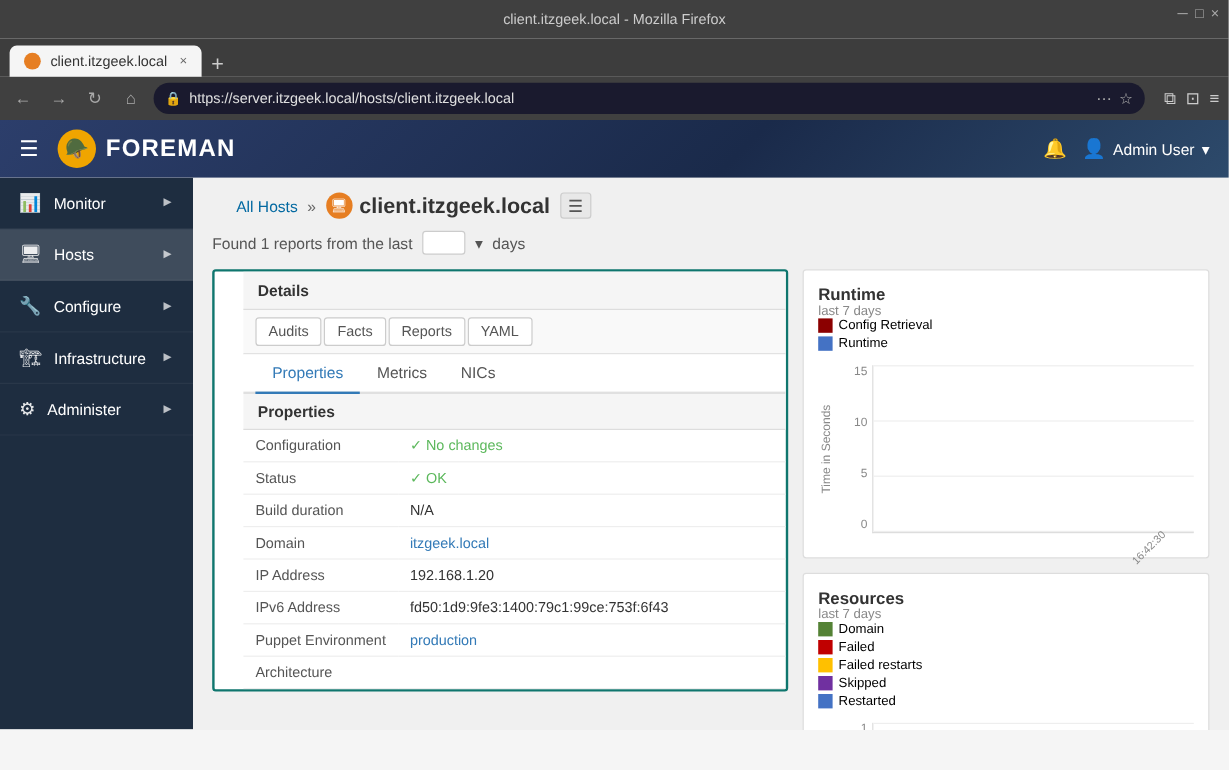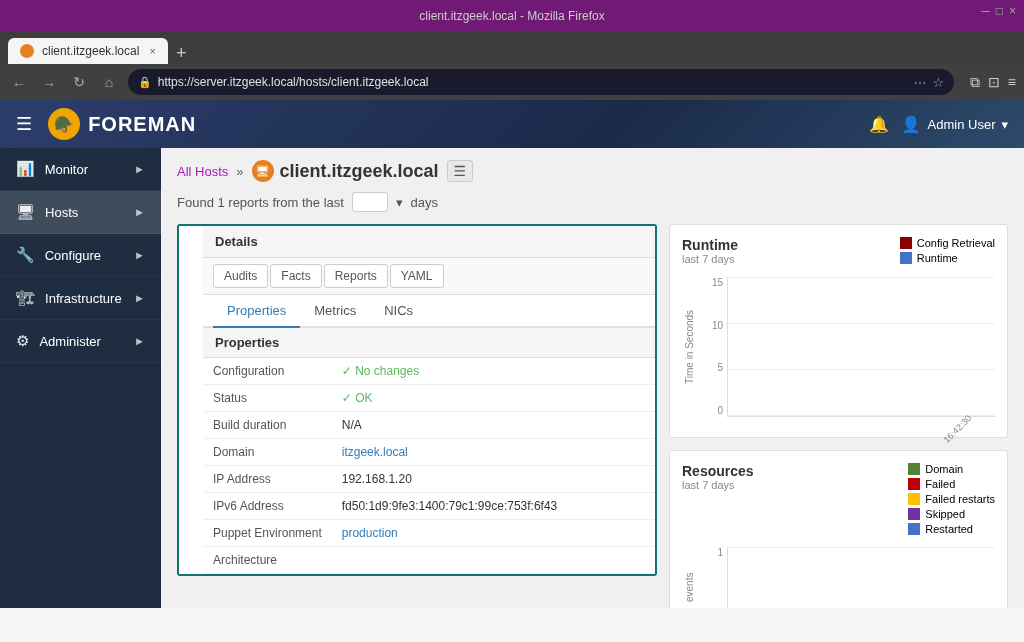--- a/index.html
+++ b/index.html
@@ -1,20 +1,20 @@
 <!DOCTYPE html>
 <html><head>
   <meta charset="utf-8">
   <style>
     * { box-sizing: border-box; margin: 0; padding: 0; }
     body { font-family: 'Segoe UI', Arial, sans-serif; font-size: 13px; background: #f5f5f5; overflow: hidden; }
 
     
     .browser-titlebar {
-      background: #701a75;
+      background: #404040;
       color: #ccc;
       font-size: 12px;
       padding: 16px 12px;
       display: flex;
       align-items: center;
       justify-content: center;
       height: 28px;
     }
     .tab-bar {
       background: #3d3d3d;
@@ -131,21 +131,21 @@
     .sidebar-item.active { background: rgba(255,255,255,0.15); }
     .sidebar-icon { font-size: 15px; opacity: 0.9; }
     .sidebar-label { flex: 1; }
     .sidebar-arrow { font-size: 11px; opacity: 0.7; }
 
     
     .content-area { flex: 1; overflow-y: auto; background: #f0f0f0; padding: 12px 16px; }
 
     
     .breadcrumb-bar { display: flex; align-items: center; gap: 8px; margin-bottom: 10px; }
-    .breadcrumb-link { color: #a21caf; text-decoration: none; font-size: 13px; cursor: pointer; }
+    .breadcrumb-link { color: #0369a1; text-decoration: none; font-size: 13px; cursor: pointer; margin-left: 20px; }
     .breadcrumb-arrow { color: #666; }
     .host-badge { display: flex; align-items: center; gap: 6px; }
     .host-icon {
       width: 22px; height: 22px;
       background: #e67e22;
       border-radius: 50%;
       display: flex; align-items: center; justify-content: center;
       font-size: 11px; color: white;
     }
     .host-name { font-size: 18px; font-weight: bold; color: #333; }
@@ -245,21 +245,21 @@
     .link-text { color: #337ab7; cursor: pointer; text-decoration: none; }
 
     
     .chart-box {
       background: white;
       border: 1px solid #ddd;
       border-radius: 3px;
       padding: 12px;
       margin-bottom: 12px;
     }
-    .chart-header { display: flex; justify-content: space-between; align-items: flex-start; margin-bottom: 4px; }
+    .chart-header { display: flex; justify-content: space-between; align-items: flex-start; margin-bottom: 4px; flex-direction: column; }
     .chart-title { font-size: 14px; font-weight: bold; color: #333; }
     .chart-subtitle { font-size: 11px; color: #888; }
     .chart-legend { display: flex; flex-direction: column; gap: 3px; font-size: 11px; }
     .legend-item { display: flex; align-items: center; gap: 5px; }
     .legend-color { width: 12px; height: 12px; display: inline-block; }
 
     .chart-area {
       position: relative;
       height: 140px;
       border-left: 1px solid #ddd;

